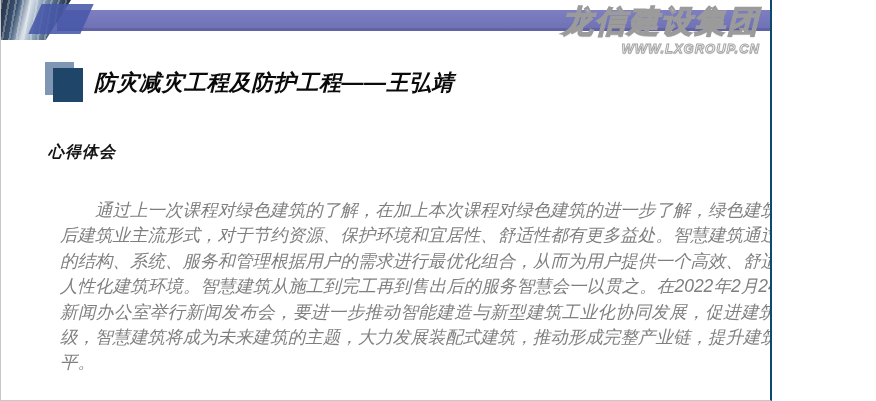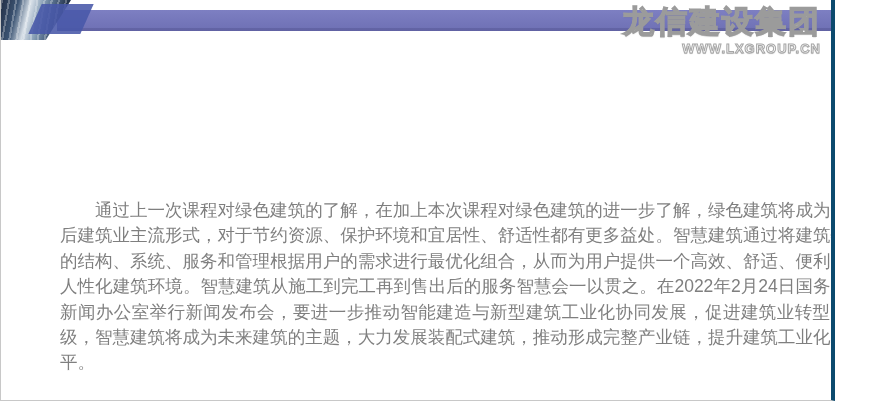--- a/index.html
+++ b/index.html
@@ -1,25 +1,26 @@
 <!DOCTYPE html>
 <html><head>
 <meta charset="utf-8">
 <style>
   html,body{margin:0;padding:0;background:#fff;}
   body{font-family:"Liberation Sans","DejaVu Sans",sans-serif;}
   .slide{
     position:relative;
-    width:835px;height:401px;
+    width:772px;height:401px;
     background:#ffffff;
     box-sizing:border-box;
     border-left:1px solid #c8c8c8;
-    border-right:4px solid #0c4a6e;
+    border-right:2px solid #0c4a6e;
     border-bottom:1px solid #c8c8c8;
     overflow:hidden;
+    font-style:italic;
   }
   
   .header-bar{
     position:absolute;left:56px;top:10px;width:811px;height:21px;
     background:linear-gradient(#7d7fc2,#6e70b4);
     box-shadow:inset 0 -3px 0 rgba(40,40,90,0.18);
     z-index:1;
   }
   .header-accent-slant{
     position:absolute;left:34px;top:4px;width:52px;height:30px;
@@ -85,19 +86,27 @@
 
   <div class="header-bar"></div>
   <div class="header-accent-slant"></div>
   <div class="building-photo"></div>
 
   <div class="brand">
     <div class="brand-logo">龙信建设集团</div>
     <div class="brand-url">WWW.LXGROUP.CN</div>
   </div>
 
+  <div class="title-row">
+    <div class="title-bullet">
+      <div class="back"></div>
+      <div class="front"></div>
+    </div>
+    <div class="slide-title">防灾减灾工程及防护工程——王弘靖</div>
+  </div>
 
+  <div class="section-heading">心得体会</div>
 
   <div class="body-text">
     <p>通过上一次课程对绿色建筑的了解，在加上本次课程对绿色建筑的进一步了解，绿色建筑将成为今后建筑业主流形式，对于节约资源、保护环境和宜居性、舒适性都有更多益处。智慧建筑通过将建筑物的结构、系统、服务和管理根据用户的需求进行最优化组合，从而为用户提供一个高效、舒适、便利的人性化建筑环境。智慧建筑从施工到完工再到售出后的服务智慧会一以贯之。在2022年2月24日国务院新闻办公室举行新闻发布会，要进一步推动智能建造与新型建筑工业化协同发展，促进建筑业转型升级，智慧建筑将成为未来建筑的主题，大力发展装配式建筑，推动形成完整产业链，提升建筑工业化水平。</p>
   </div>
 
 </div>
 
 </body></html>

